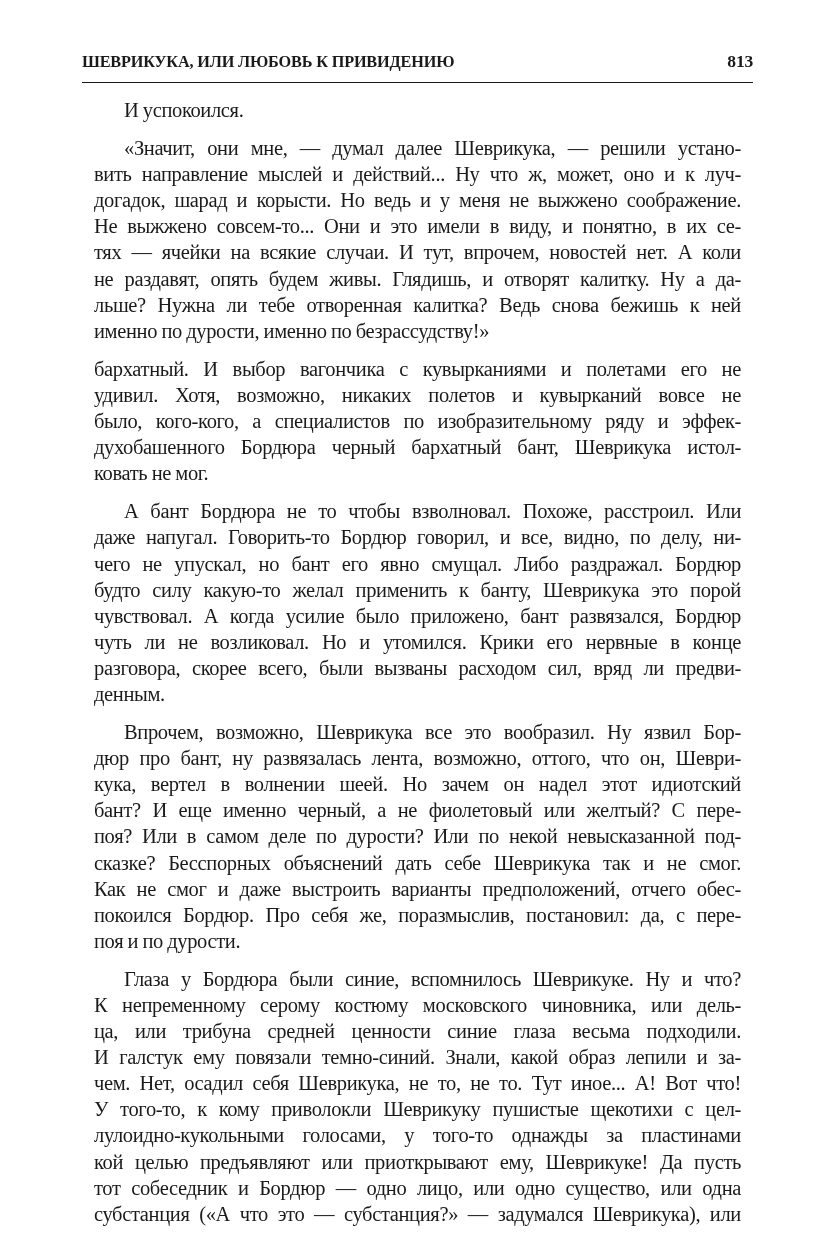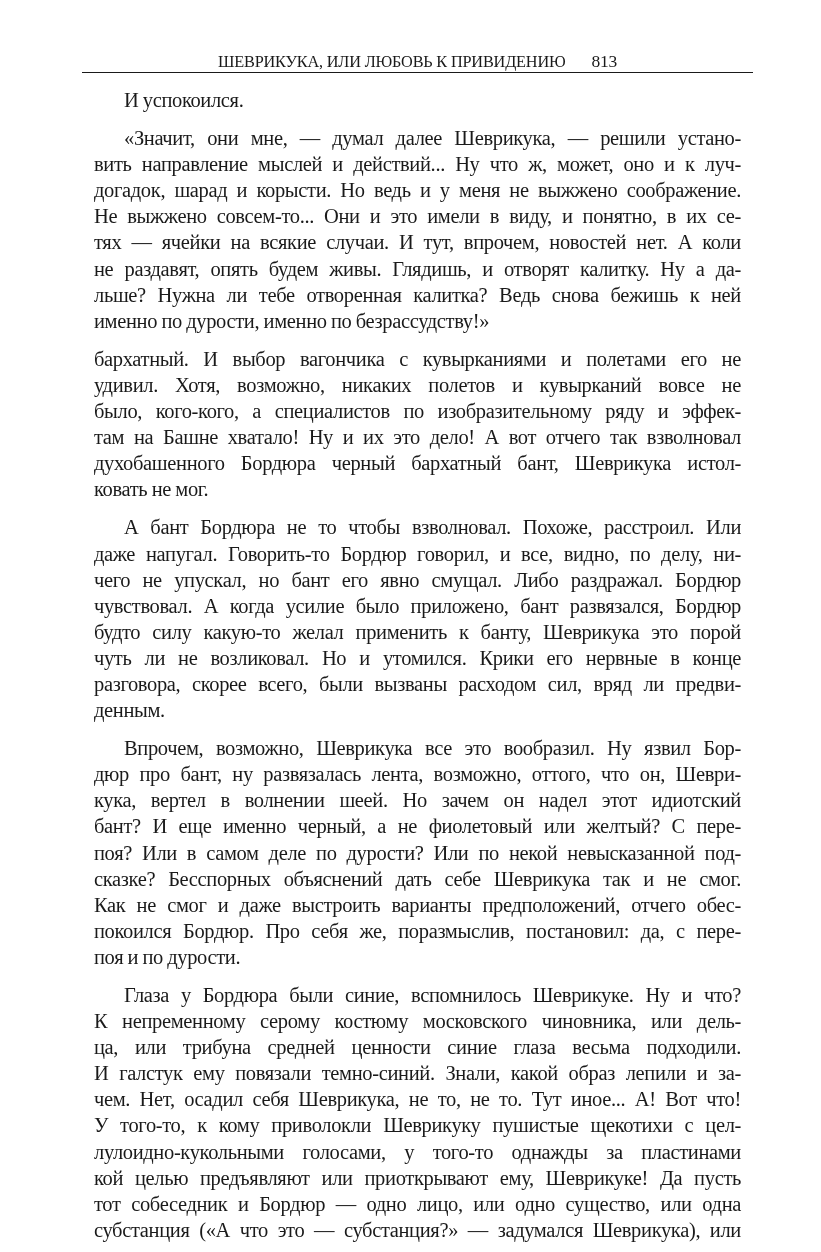--- a/index.html
+++ b/index.html
@@ -3,26 +3,27 @@
 <meta charset="utf-8">
 <style>
   html, body { margin: 0; padding: 0; background: #ffffff; }
   body { width: 821px; height: 1252px; position: relative; overflow: hidden; }
   .page {
     position: absolute; left: 82px; top: 48px; width: 671px;
     font-family: "Liberation Serif", "DejaVu Serif", serif;
     color: #1a1a1a;
   }
   .running-head {
-    display: flex; justify-content: center; align-items: flex-end;
+    display: flex; justify-content: space-between; align-items: flex-end;
     border-bottom: 1.5px solid #1a1a1a;
     height: 23px;
     font-size: 17.5px; line-height: 20px;
-    padding-bottom: 1px;
+    padding-bottom: 11px;
     letter-spacing: -0.2px;
+    font-weight: bold;
   }
   .running-title { text-transform: uppercase; transform: scaleX(0.93); transform-origin: left bottom; display:inline-block; }
   .page-number { }
   .body-text { margin-top: 14px; }
   .para {
     font-size: 20.5px; line-height: 26.1px;
     text-align: justify; text-align-last: left;
     margin: 12px; text-indent: 30px;
     hyphens: manual;
     word-spacing: -0.5px;
@@ -51,30 +52,29 @@
         <span class="line">Не выжжено совсем-то... Они и это имели в виду, и понятно, в их се-</span>
         <span class="line">тях — ячейки на всякие случаи. И тут, впрочем, новостей нет. А коли</span>
         <span class="line">не раздавят, опять будем живы. Глядишь, и отворят калитку. Ну а да-</span>
         <span class="line">льше? Нужна ли тебе отворенная калитка? Ведь снова бежишь к ней</span>
         <span class="line last">именно по дурости, именно по безрассудству!»</span>
       </p>
       <p class="para">
         <span class="line">бархатный. И выбор вагончика с кувырканиями и полетами его не</span>
         <span class="line">удивил. Хотя, возможно, никаких полетов и кувырканий вовсе не</span>
         <span class="line">было, кого-кого, а специалистов по изобразительному ряду и эффек-</span>
-        <span class="line">там на Башне хватало! Ну и их это дело! А вот отчего так взволновал</span>
         <span class="line">духобашенного Бордюра черный бархатный бант, Шеврикука истол-</span>
         <span class="line last">ковать не мог.</span>
       </p>
       <p class="para">
         <span class="line first">А бант Бордюра не то чтобы взволновал. Похоже, расстроил. Или</span>
         <span class="line">даже напугал. Говорить-то Бордюр говорил, и все, видно, по делу, ни-</span>
         <span class="line">чего не упускал, но бант его явно смущал. Либо раздражал. Бордюр</span>
+        <span class="line">будто силу какую-то желал применить к банту, Шеврикука это порой</span>
         <span class="line">чувствовал. А когда усилие было приложено, бант развязался, Бордюр</span>
-        <span class="line">будто силу какую-то желал применить к банту, Шеврикука это порой</span>
         <span class="line">чуть ли не возликовал. Но и утомился. Крики его нервные в конце</span>
         <span class="line">разговора, скорее всего, были вызваны расходом сил, вряд ли предви-</span>
         <span class="line last">денным.</span>
       </p>
       <p class="para">
         <span class="line first">Впрочем, возможно, Шеврикука все это вообразил. Ну язвил Бор-</span>
         <span class="line">дюр про бант, ну развязалась лента, возможно, оттого, что он, Шеври-</span>
         <span class="line">кука, вертел в волнении шеей. Но зачем он надел этот идиотский</span>
         <span class="line">бант? И еще именно черный, а не фиолетовый или желтый? С пере-</span>
         <span class="line">поя? Или в самом деле по дурости? Или по некой невысказанной под-</span>

